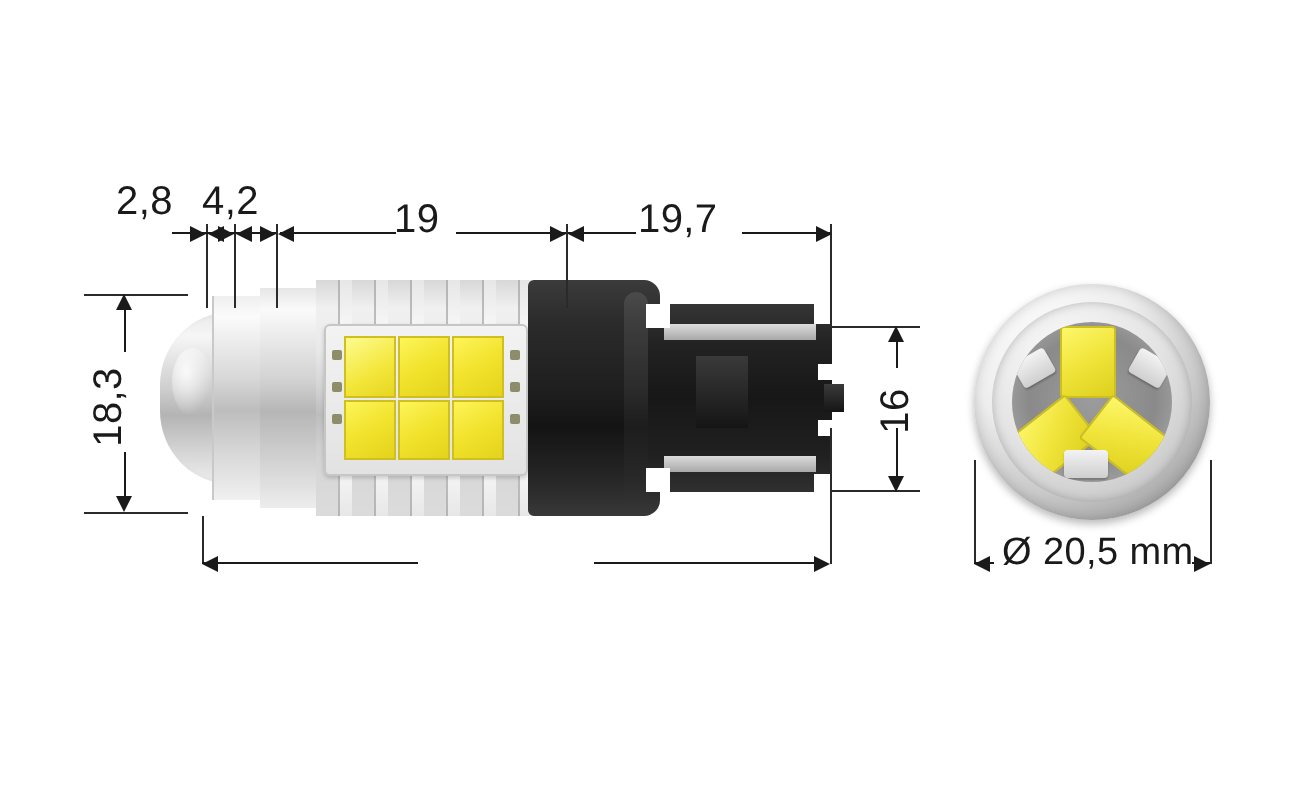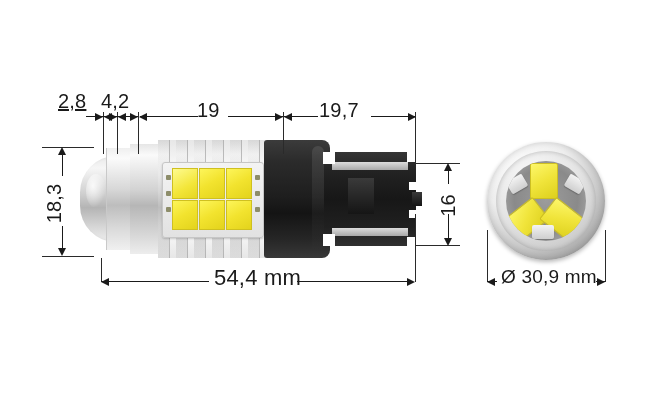--- a/index.html
+++ b/index.html
@@ -211,21 +211,21 @@
   <div class="arw r" style="left:95px;top:112.5px;"></div>
   <div class="arw l" style="left:104px;top:112.5px;"></div>
   <div class="arw r" style="left:109px;top:112.5px;"></div>
   <div class="arw l" style="left:118px;top:112.5px;"></div>
   <div class="arw r" style="left:130px;top:112.5px;"></div>
   <div class="arw l" style="left:139px;top:112.5px;"></div>
   <div class="arw r" style="left:275px;top:112.5px;"></div>
   <div class="arw l" style="left:284px;top:112.5px;"></div>
   <div class="arw r" style="left:408px;top:112.5px;"></div>
 
-  <div class="dim" style="left:58px;top:90px;font-size:20px;text-decoration:underline;">2,8</div>
+  <div class="dim" style="left:58px;top:90px;font-size:20px;">2,8</div>
   <div class="dim" style="left:101px;top:90px;font-size:20px;">4,2</div>
   <div class="dim" style="left:197px;top:99px;font-size:20px;">19</div>
   <div class="dim" style="left:319px;top:99px;font-size:20px;">19,7</div>
 
   <div class="exth" style="left:42px;top:147px;width:52px;"></div>
   <div class="exth" style="left:42px;top:256px;width:52px;"></div>
   <div class="vline" style="left:62px;top:150px;height:26px;"></div>
   <div class="vline" style="left:62px;top:226px;height:28px;"></div>
   <div class="arw u" style="left:58px;top:147px;"></div>
   <div class="arw d" style="left:58px;top:248px;"></div>
@@ -238,23 +238,22 @@
   <div class="arw u" style="left:444px;top:163px;"></div>
   <div class="arw d" style="left:444px;top:238px;"></div>
   <div class="dim v" style="left:437px;top:194px;font-size:20px;transform:rotate(-90deg);">16</div>
 
   <div class="ext" style="left:101px;top:258px;height:24px;"></div>
   <div class="ext" style="left:415px;top:214px;height:68px;"></div>
   <div class="hline" style="left:101px;top:281px;width:108px;"></div>
   <div class="hline" style="left:297px;top:281px;width:111px;"></div>
   <div class="arw l" style="left:101px;top:277.5px;"></div>
   <div class="arw r" style="left:407px;top:277.5px;"></div>
-  <div class="dim" style="left:214px;top:265px;font-size:22px;">54,4 mm</div>
 
   <div class="ext" style="left:487px;top:230px;height:52px;"></div>
   <div class="ext" style="left:605px;top:230px;height:52px;"></div>
   <div class="hline" style="left:487px;top:281px;width:10px;"></div>
   <div class="hline" style="left:596px;top:281px;width:9px;"></div>
   <div class="arw l" style="left:487px;top:277.5px;"></div>
   <div class="arw r" style="left:597px;top:277.5px;"></div>
-  <div class="dim" style="left:501px;top:266px;font-size:19px;">Ø 30,9 mm</div>
+  <div class="dim" style="left:501px;top:266px;font-size:19px;">Ø 20,5 mm</div>
 
 </div>
 
 </body></html>

